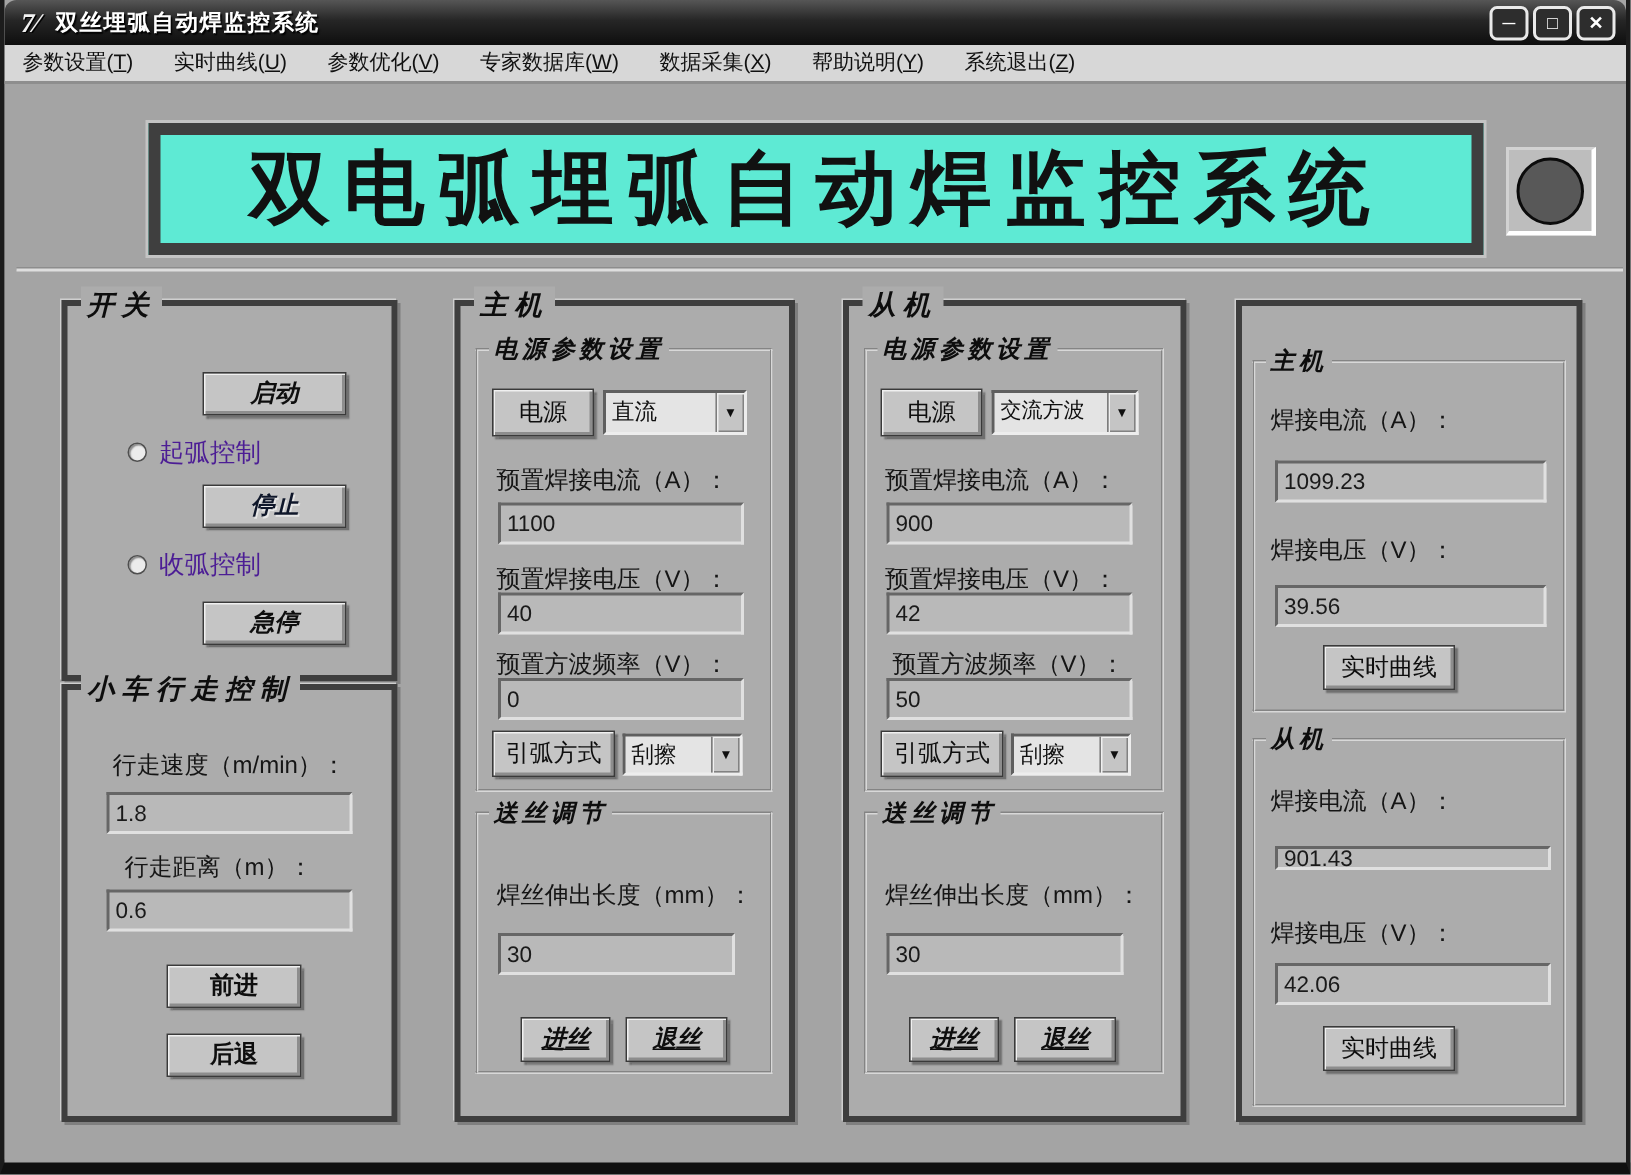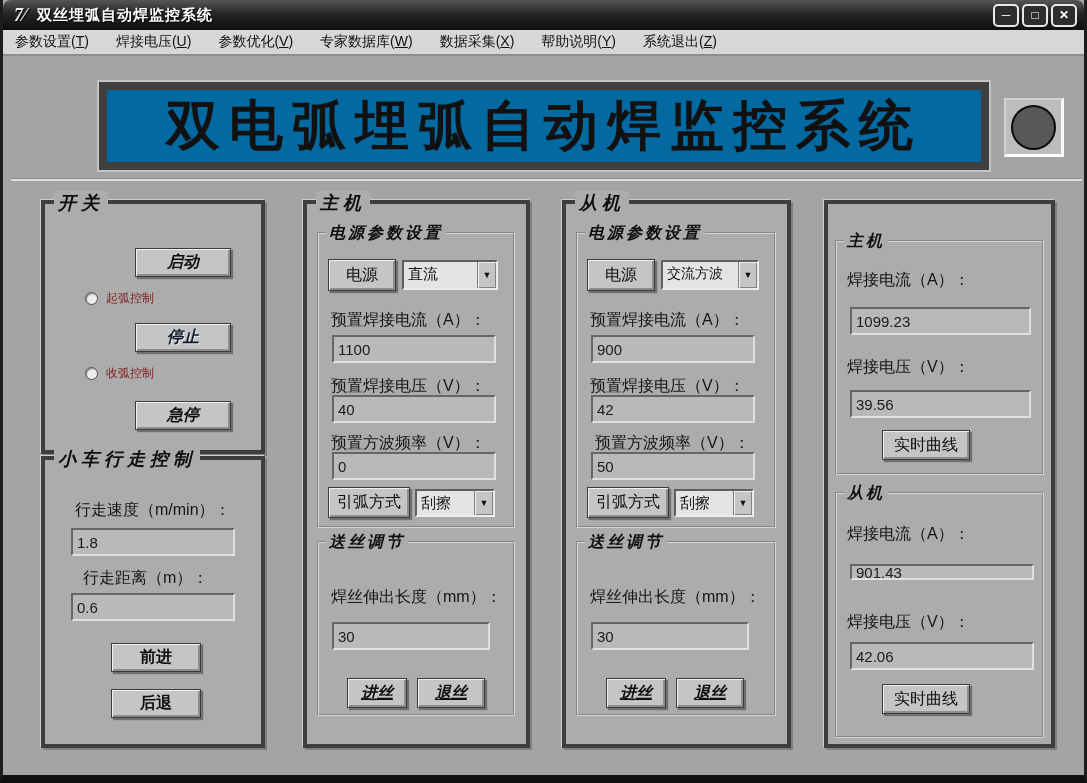--- a/index.html
+++ b/index.html
@@ -26,21 +26,21 @@
   
   .menubar { height:26px; background:#d7d7d7; border-bottom:2px solid #8e8e8e;
     display:flex; align-items:center; gap:27px; padding:0 12px; font-size:14px; color:#111; }
   .menu-item { cursor:pointer; white-space:nowrap; }
   .menu-item .mn { text-decoration:underline; }
 
   
   .client { position:relative; height:717px; background:#a4a4a4; }
 
   .banner { position:absolute; left:96px; top:26px; width:890px; height:88px;
-    background:#0369a1; border:8px solid #3f3f3f; box-shadow:0 0 0 2px #c4c4c4;
+    background:#5eead4; border:8px solid #3f3f3f; box-shadow:0 0 0 2px #c4c4c4;
     display:flex; align-items:center; justify-content:center; }
   .banner-text { font-size:54px; font-weight:bold; color:#111; letter-spacing:9px;
     font-family:"Liberation Serif", serif; white-space:nowrap; }
 
   .indicator-box { position:absolute; left:1001px; top:42px; width:60px; height:59px;
     background:#bdbdbd; border-top:2px solid #d2d2d2; border-left:2px solid #d2d2d2;
     border-right:3px solid #ffffff; border-bottom:3px solid #ffffff;
     display:flex; align-items:center; justify-content:center; }
   .indicator-lamp { width:45px; height:45px; border-radius:50%; background:#585858;
     border:2px solid #0b0b0b; }
@@ -71,21 +71,21 @@
     display:flex; align-items:center; justify-content:center;
     font-size:16px; color:#0e0e0e; cursor:pointer; white-space:nowrap; }
   .b-bi { font-weight:bold; font-style:italic;margin-left:32px; }
   .b-b  { font-weight:bold; }
   .b-biu { font-weight:bold; font-style:italic; text-decoration:underline; }
   .b-dis { color:#0f172a; text-shadow:1px 1px 0 #e6e6e6;font-family:Liberation Serif, serif; }
 
   .radio-row { position:absolute; display:flex; align-items:center; gap:8px; cursor:pointer; }
   .radio { width:13px; height:13px; border-radius:50%; background:#ececec;
     border:1px solid #4f4f4f; box-shadow:inset 1px 1px 1px #8a8a8a; }
-  .radio-label { font-size:12px; color:#7f1d1d; }
+  .radio-label { font-size:17px; color:#4c1d95; }
 
   .dropdown { position:absolute; display:flex; background:#e4e4e4; border:2px solid;
     border-color:#5f5f5f #ededed #ededed #5f5f5f; cursor:pointer; }
   .dd-text { flex:1; font-size:15px; color:#0f0f0f; padding:3px 0 0 4px; overflow:hidden; white-space:nowrap; }
   .dd-btn { width:19px; background:#c5c5c5; border-left:1px solid #7d7d7d;
     box-shadow:inset 1px 1px 0 #f0f0f0, inset -1px -1px 0 #828282;
     display:flex; align-items:center; justify-content:center; font-size:9px; color:#101010; }
 </style>
 </head>
 <body>
@@ -97,21 +97,21 @@
     <span class="title-text">双丝埋弧自动焊监控系统</span>
     <span class="win-controls">
       <span class="win-btn">─</span>
       <span class="win-btn">□</span>
       <span class="win-btn">✕</span>
     </span>
   </div>
 
   <div class="menubar">
     <span class="menu-item"><span>参数设置(</span><span class="mn">T</span><span>)</span></span>
-    <span class="menu-item"><span>焊接电压(</span><span class="mn">U</span><span>)</span></span>
+    <span class="menu-item"><span>实时曲线(</span><span class="mn">U</span><span>)</span></span>
     <span class="menu-item"><span>参数优化(</span><span class="mn">V</span><span>)</span></span>
     <span class="menu-item"><span>专家数据库(</span><span class="mn">W</span><span>)</span></span>
     <span class="menu-item"><span>数据采集(</span><span class="mn">X</span><span>)</span></span>
     <span class="menu-item"><span>帮助说明(</span><span class="mn">Y</span><span>)</span></span>
     <span class="menu-item"><span>系统退出(</span><span class="mn">Z</span><span>)</span></span>
   </div>
 
   <div class="client">
 
     <div class="banner">

